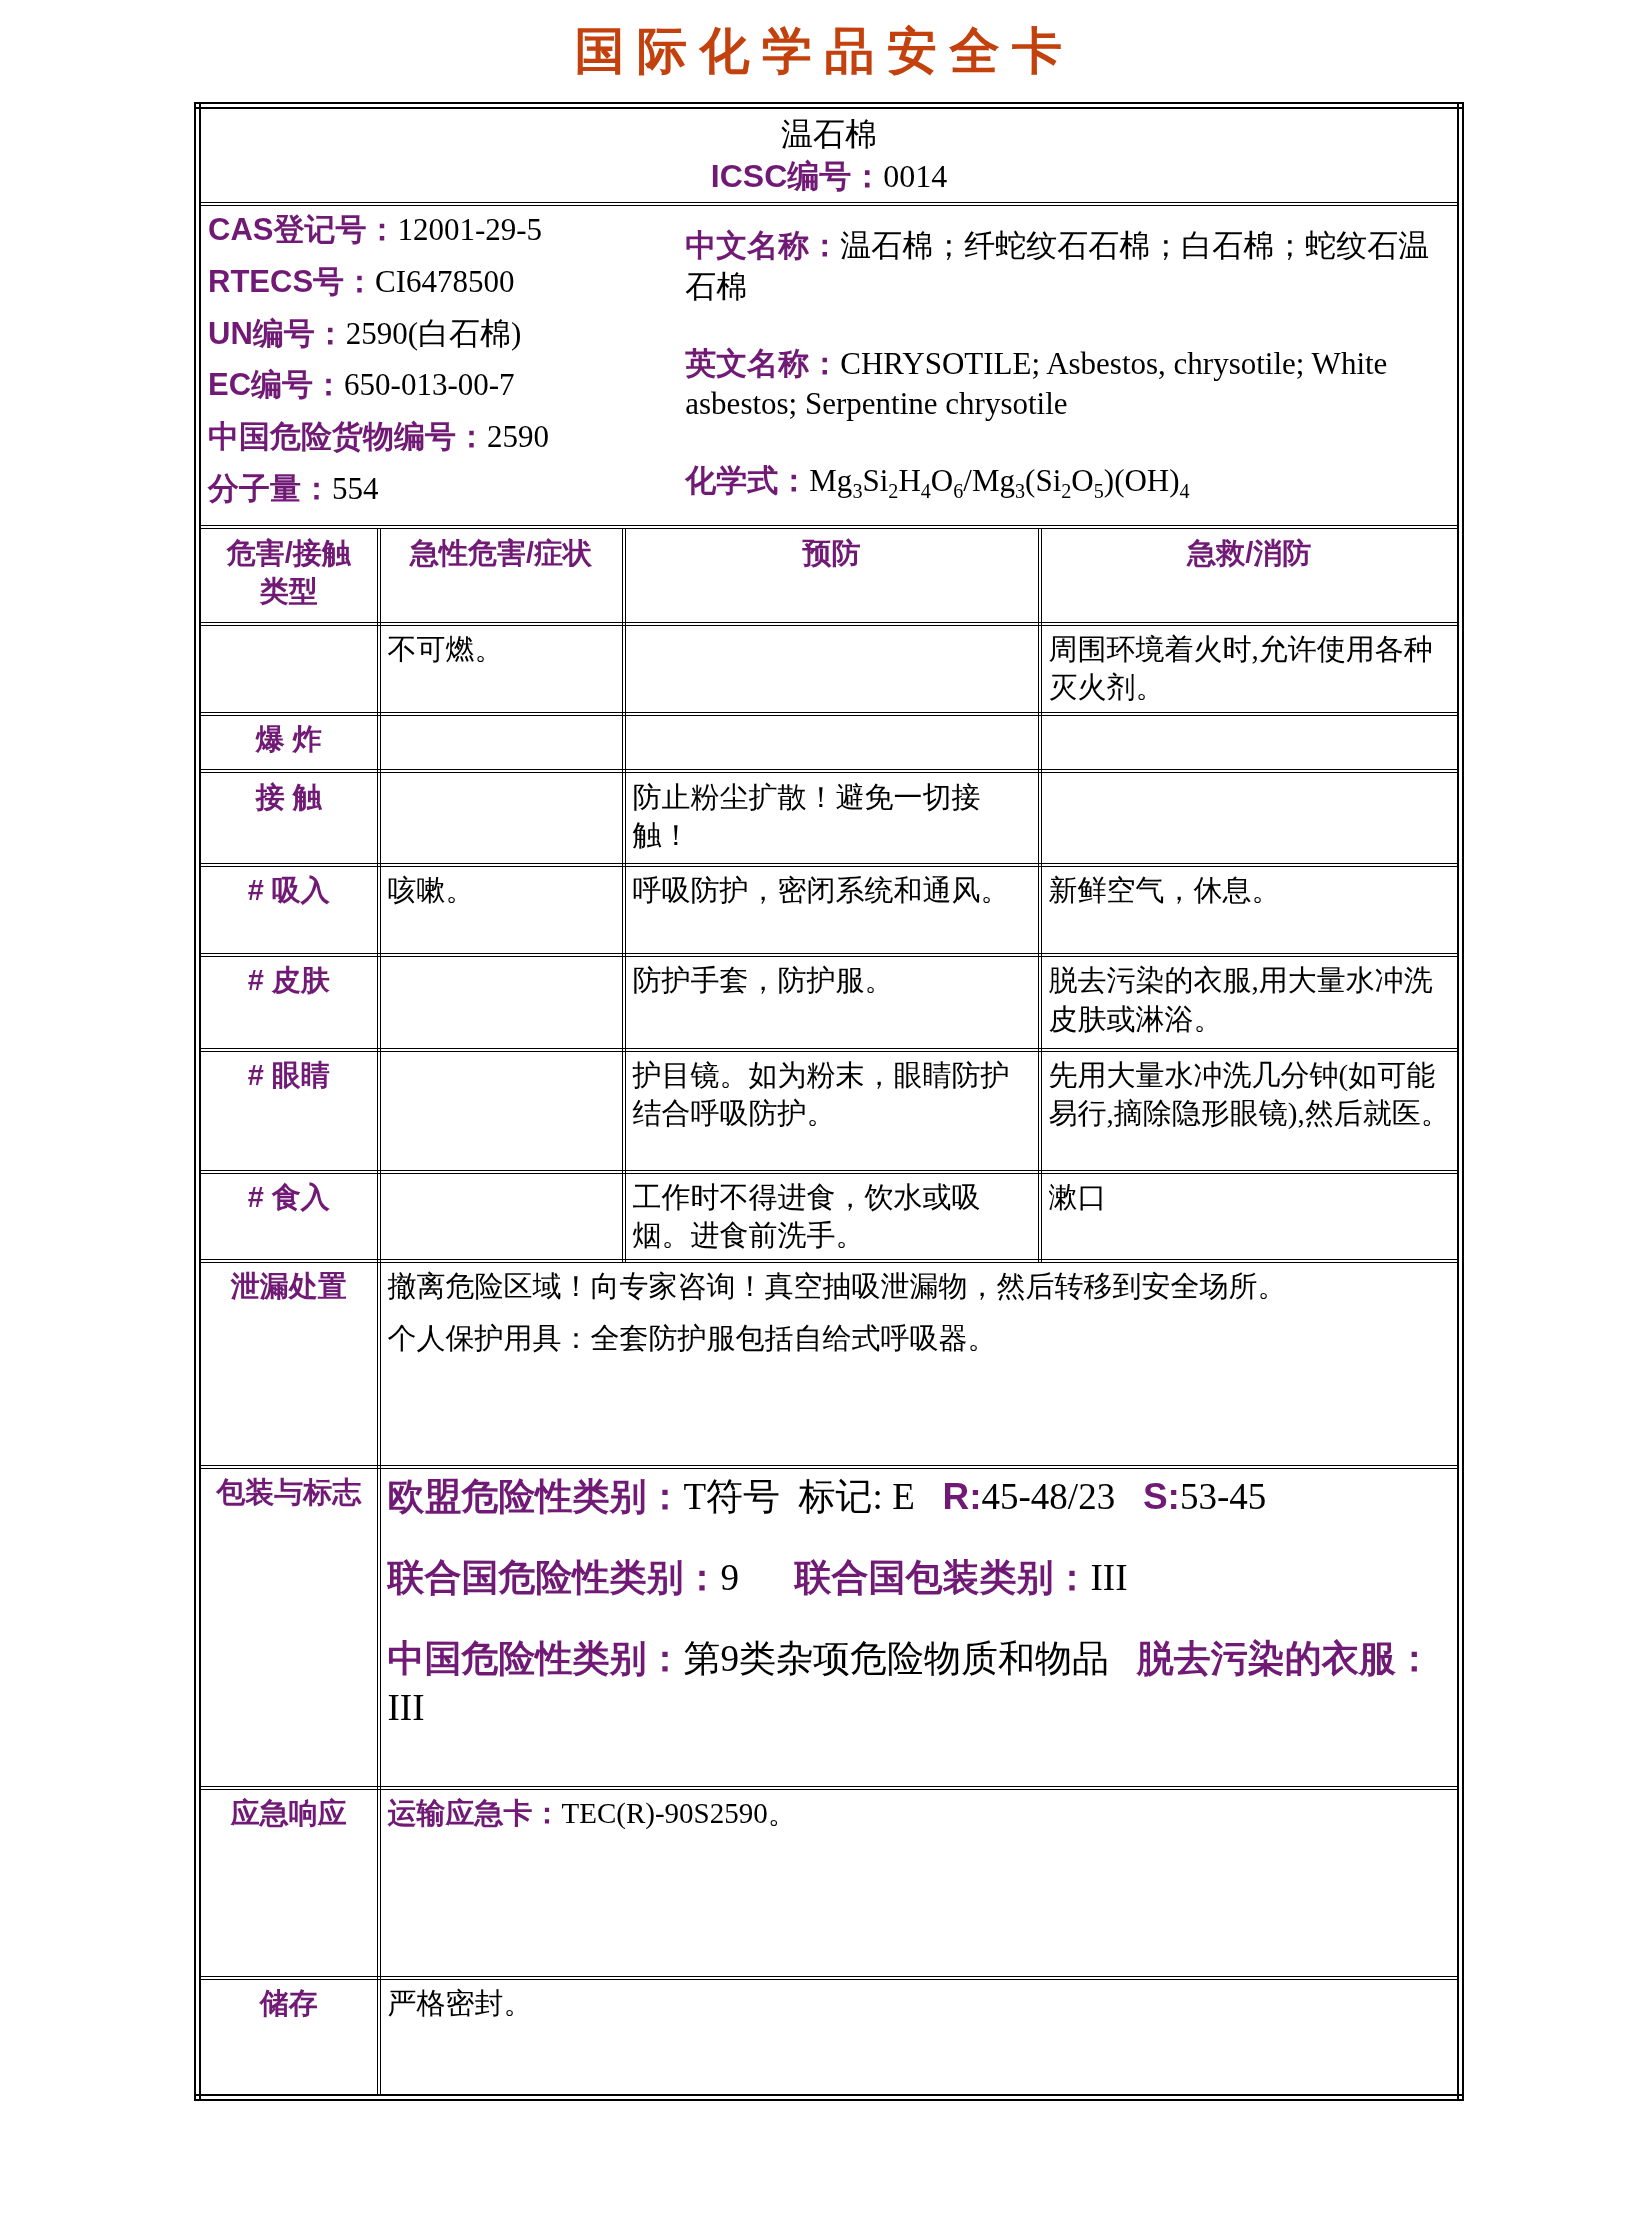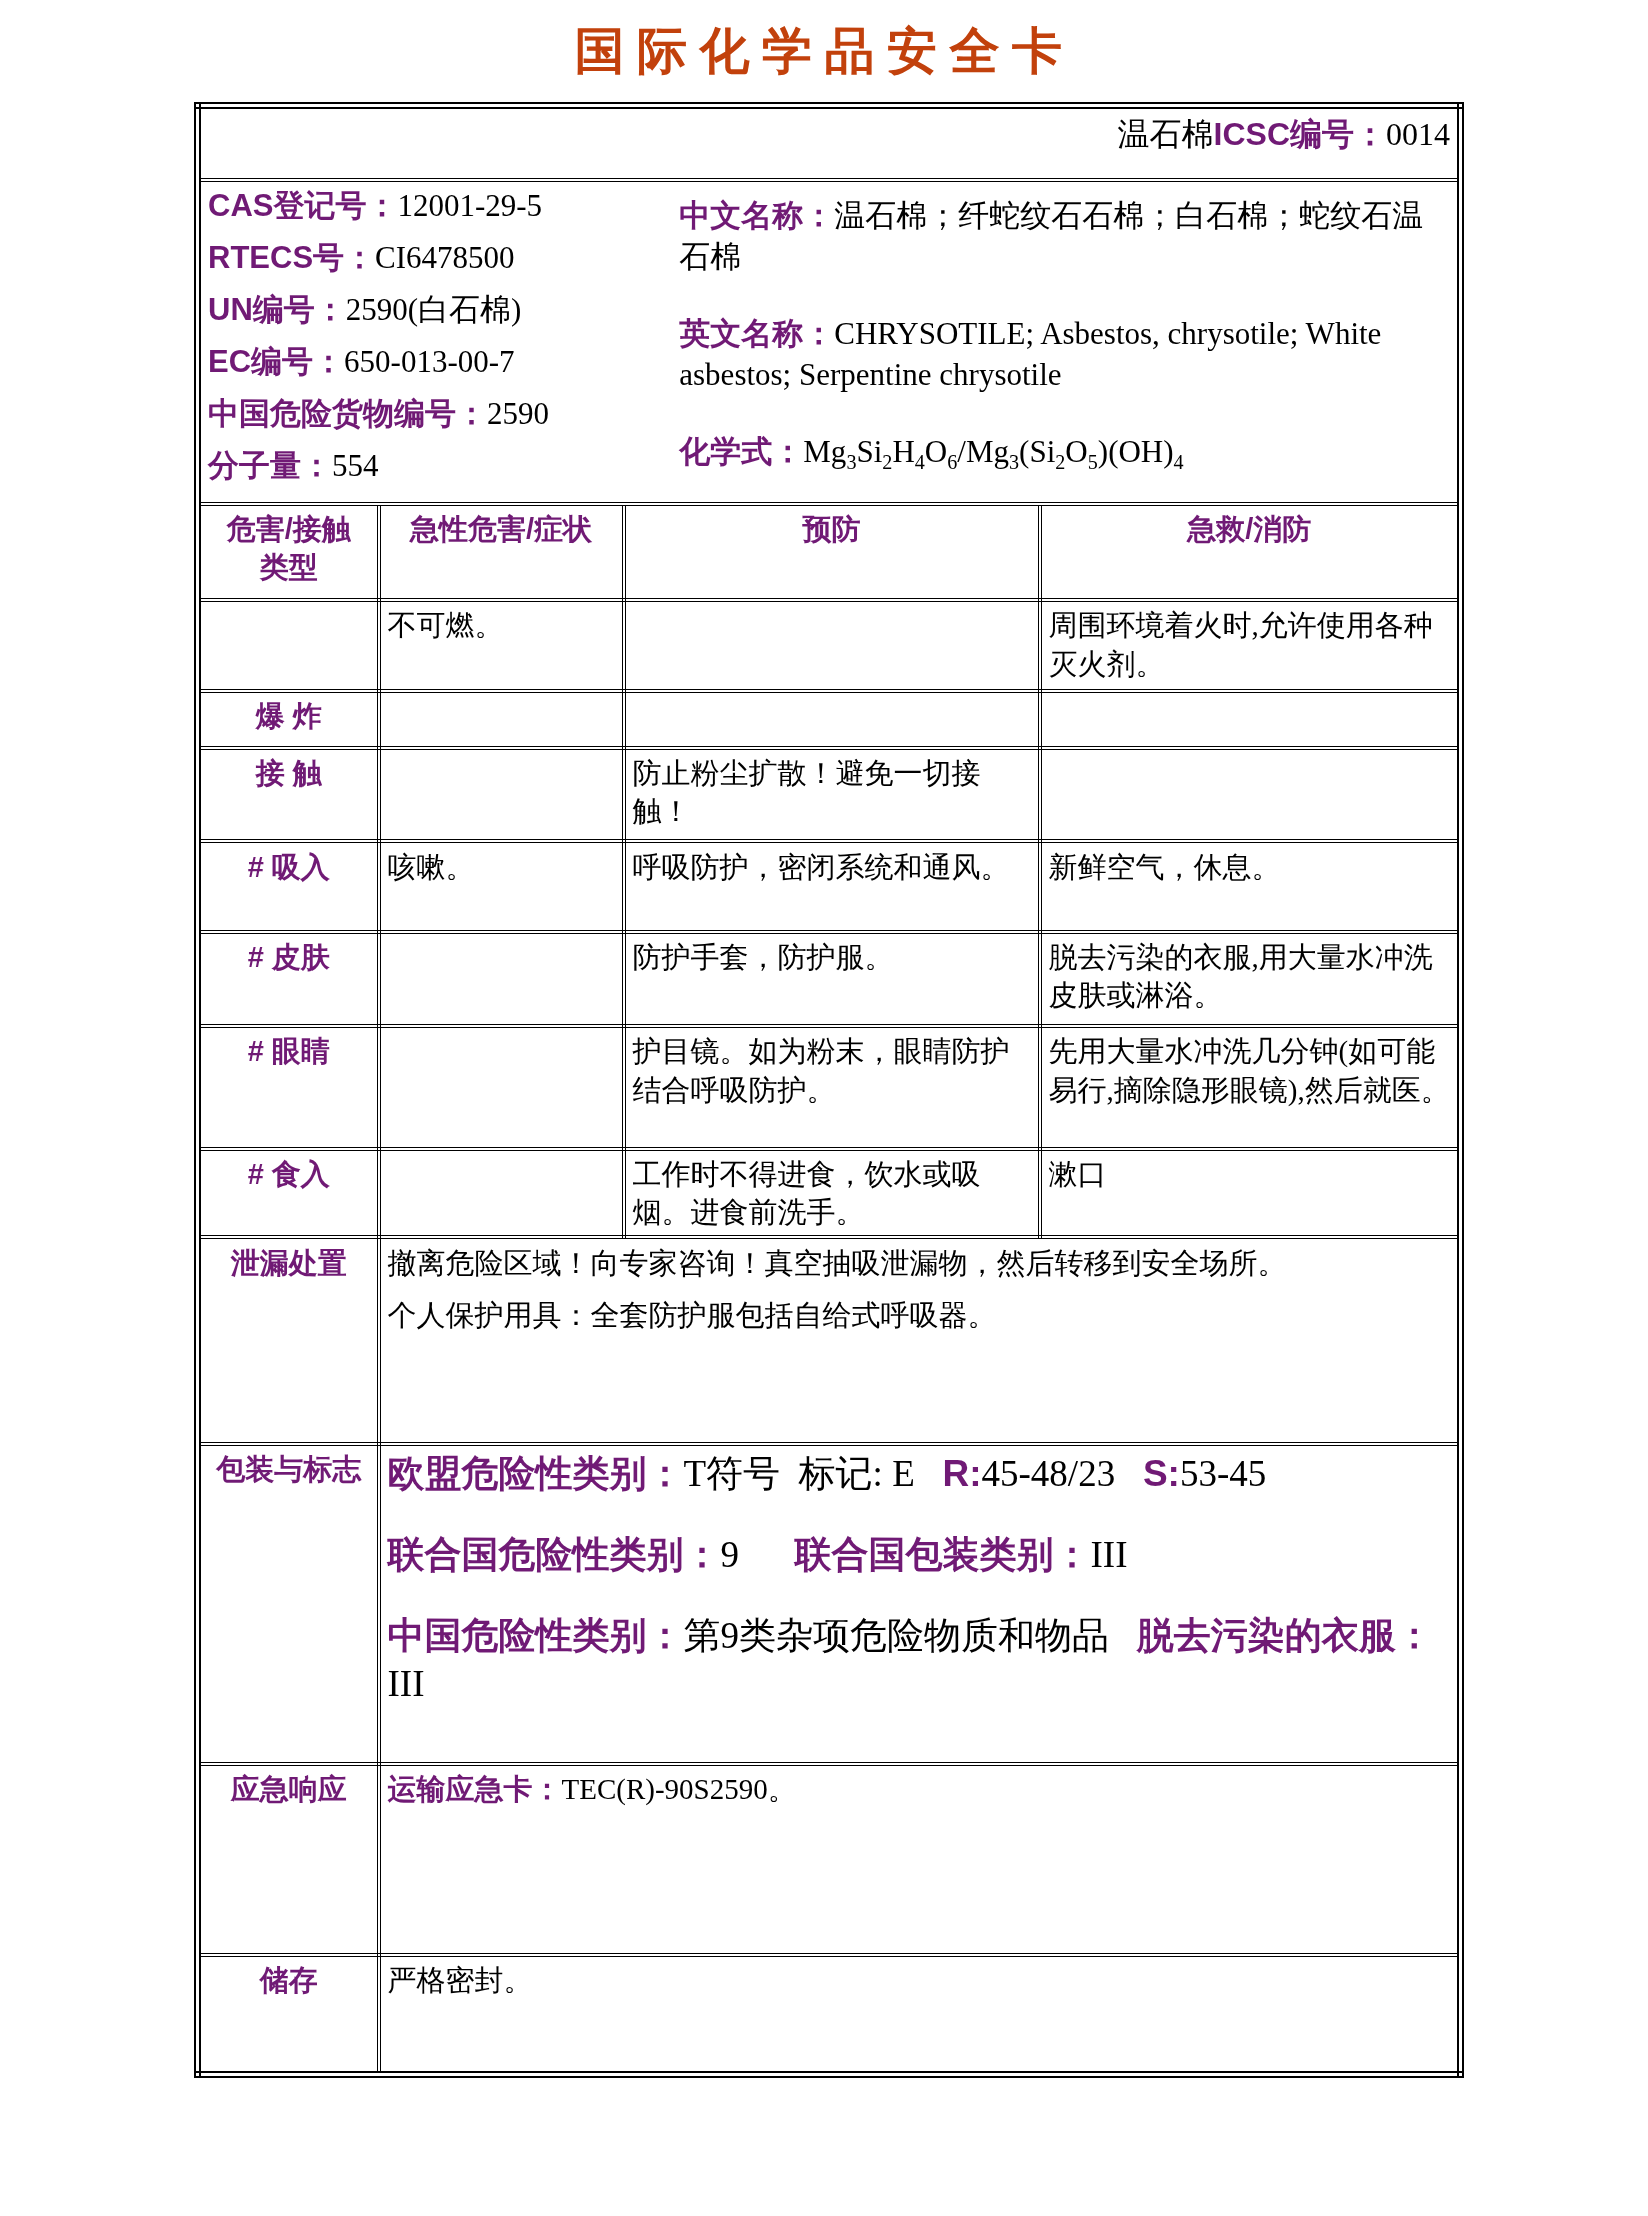--- a/index.html
+++ b/index.html
@@ -22,30 +22,30 @@
     font-size:29px;line-height:1.32;
     padding:4.2px 7px;vertical-align:top;
     overflow:hidden;
   }
   .blue,.lbl{
     color:#701a75;font-weight:bold;
     font-family:"Liberation Sans","DejaVu Sans",sans-serif;
   }
   
   td.name-row{height:61px;vertical-align:middle;padding:4.2px 24px 4.2px 28px;}
-  .name-flex{display:flex;justify-content:flex-end;align-items:center;}
+  .name-flex{display:flex;justify-content:flex-start;align-items:center;flex-direction:column;}
   .name-flex .substance{font-size:32px;}
   .name-flex .icsc{font-size:32px;}
   
   td.ids-cell{height:285px;padding:8.4px 7px 7px 4.2px;}
   .ids-flex{display:flex;}
   .ids-left{width:446px;flex:0 0 auto;font-size:31px;}
   .ids-left .id-line{margin-bottom:11px;white-space:nowrap;}
   .ids-right{flex:1 1 auto;padding-left:15.3px;font-size:31px;}
-  .ids-right p{margin:10px;}
+  .ids-right p{margin:16px;}
   .ids-right .gap{margin-top:36px;}
   sub{font-size:65%;}
   
   td.th{
     height:84px;vertical-align:middle;text-align:center;
     font-size:32px;white-space:pre-line;
   }
   
   td.rowlbl{vertical-align:middle;text-align:center;font-size:32px;}
   

